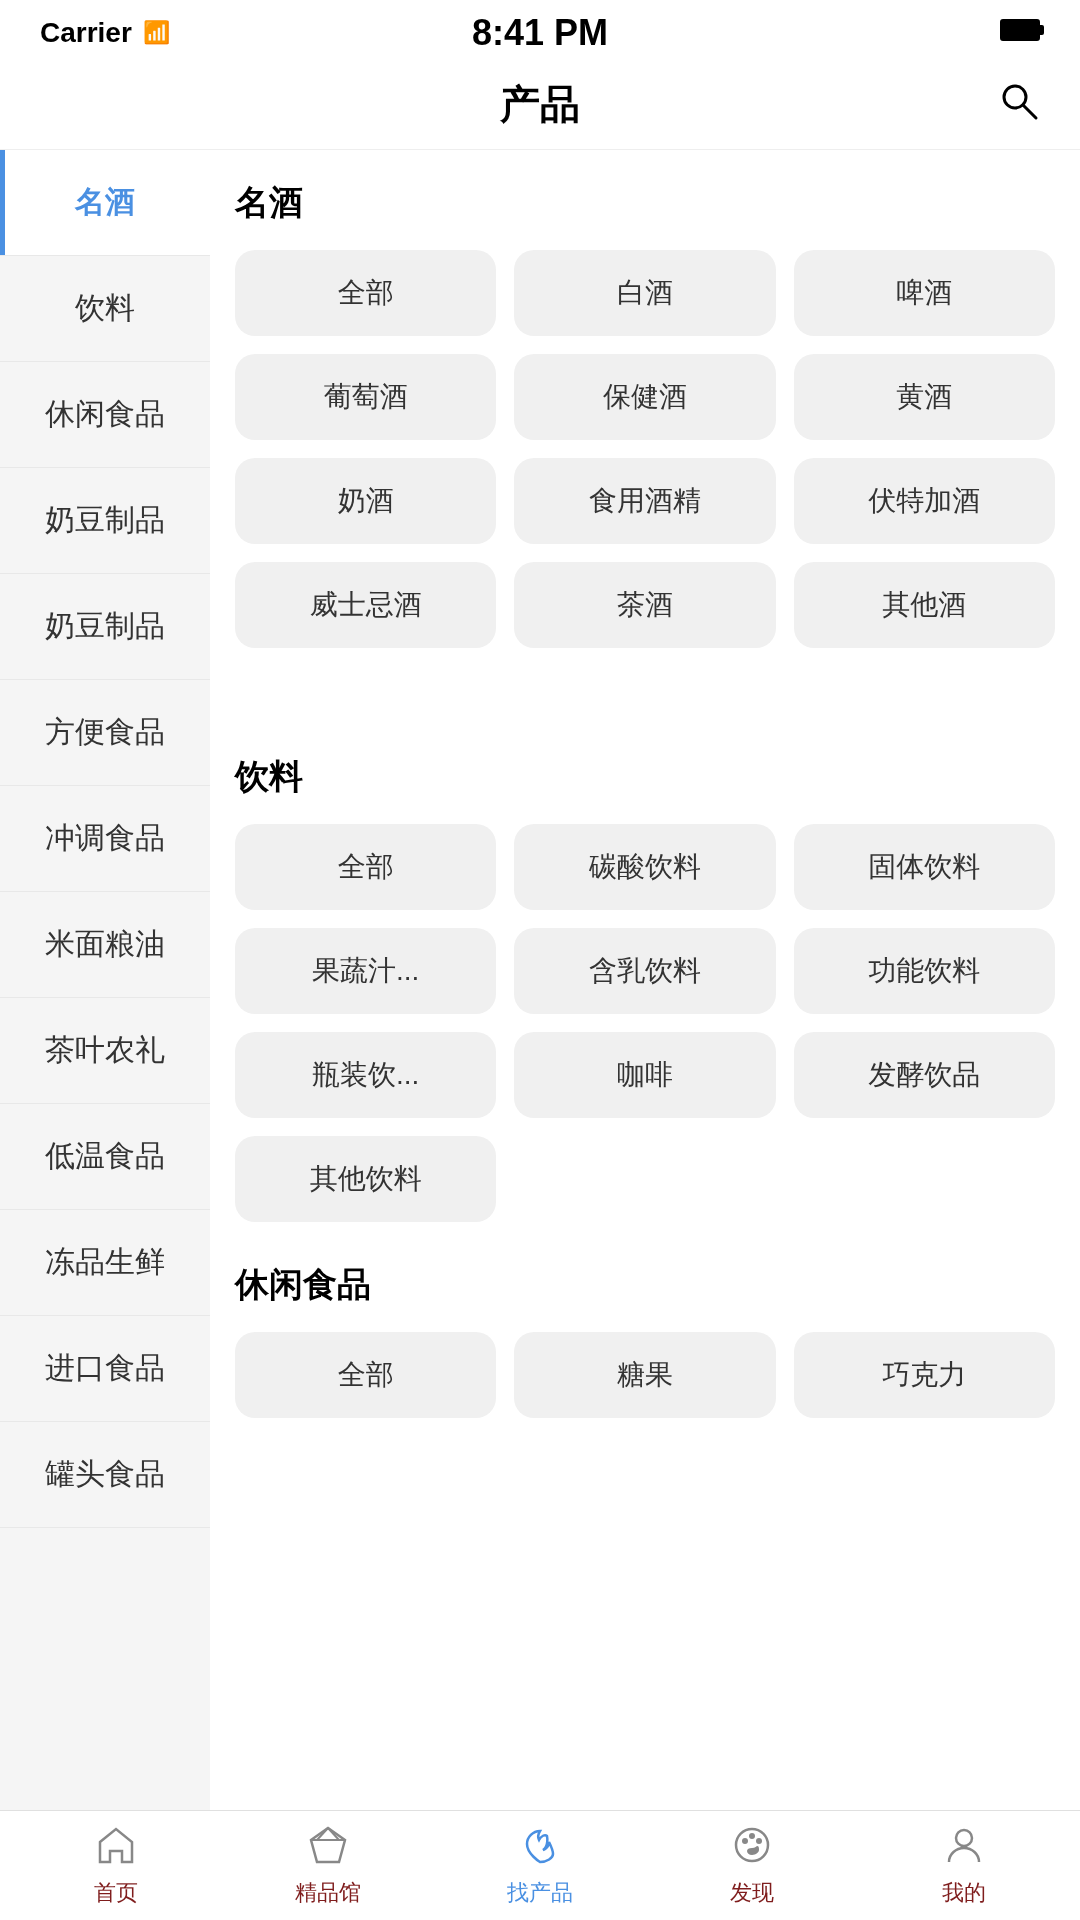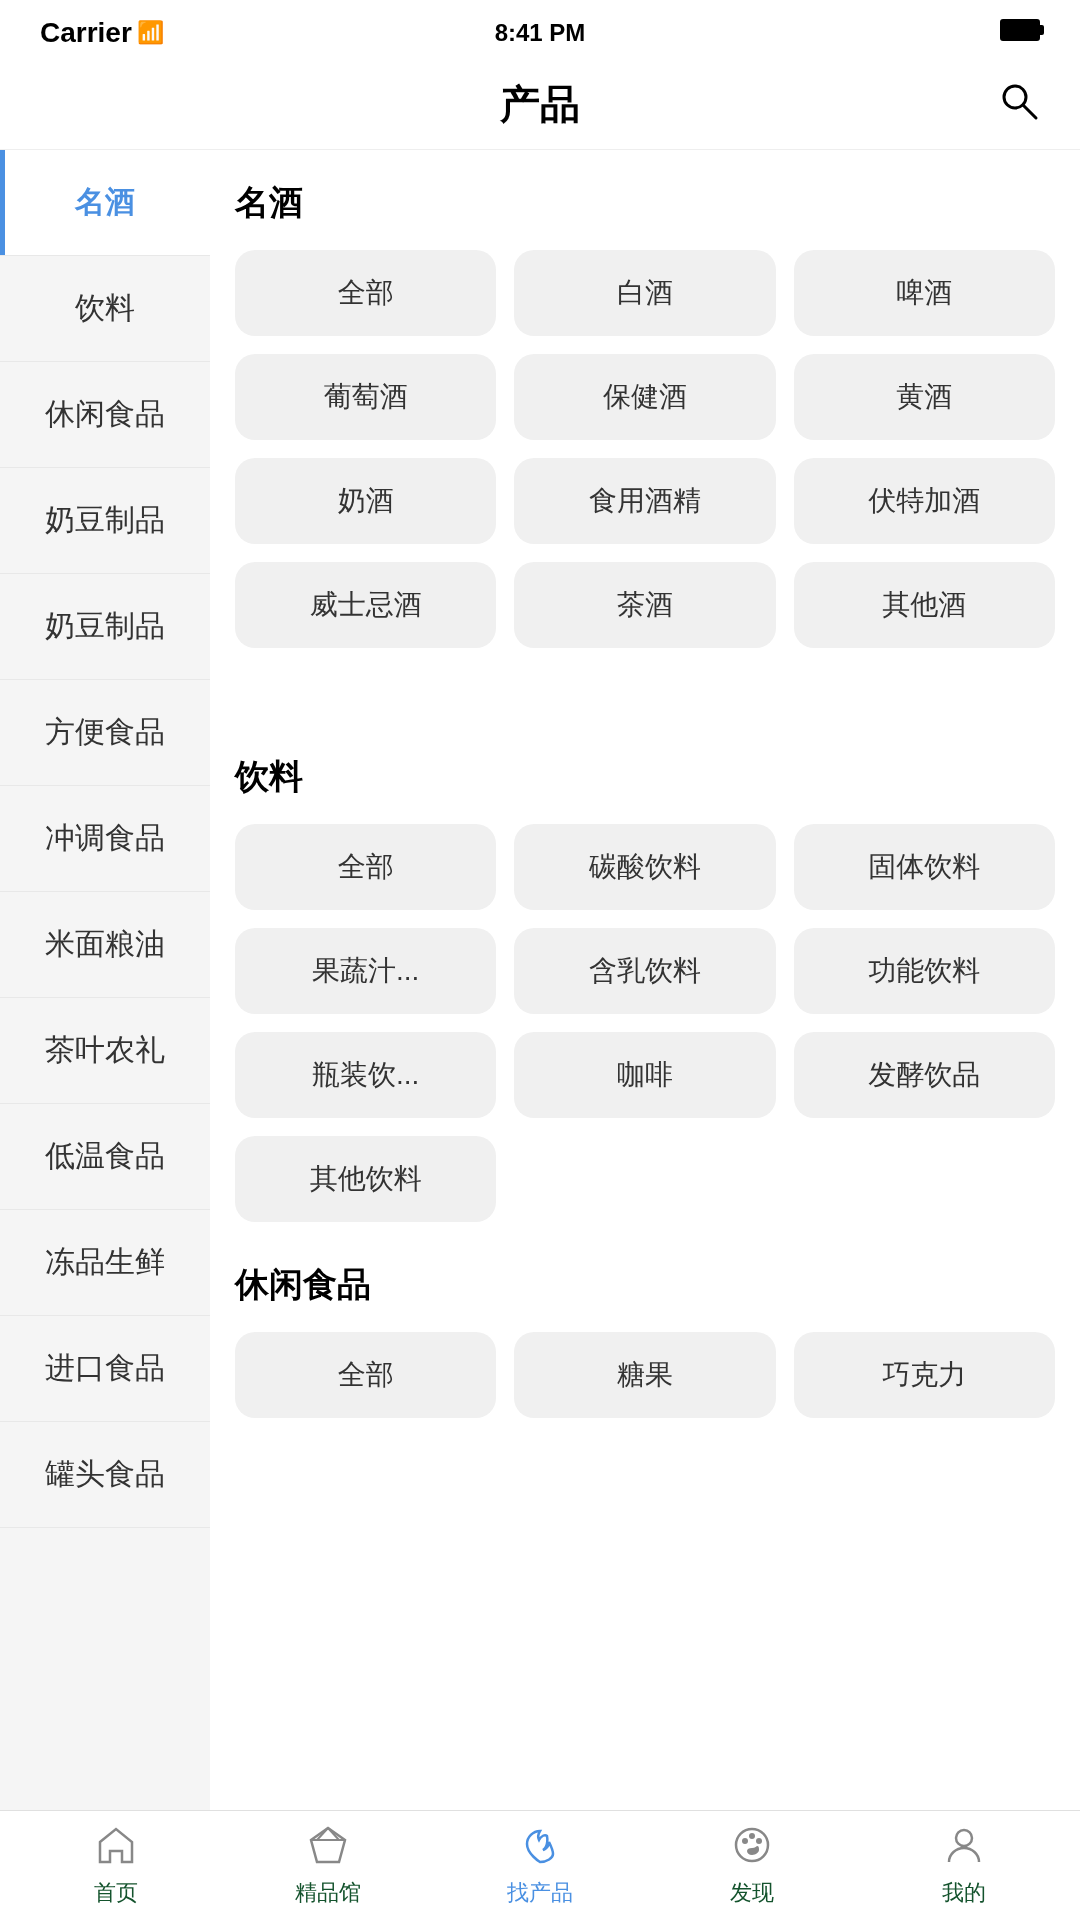--- a/index.html
+++ b/index.html
@@ -14,22 +14,22 @@
     }
 
     
     .status-bar {
       display: flex;
       justify-content: space-between;
       align-items: center;
       padding: 14px 40px 8px;
       height: 60px;
     }
-    .status-left { font-size: 28px; font-weight: 600; display: flex; align-items: center; gap: 6px; }
-    .status-center { font-size: 24px; font-weight: 600; position: absolute; left: 50%; transform: translateX(-50%); }
+    .status-left { font-size: 28px; font-weight: 600; display: flex; align-items: center; gap: 12px; }
+    .status-center { font-size: 36px; font-weight: 600; position: absolute; left: 50%; transform: translateX(-50%); }
     .status-right { font-size: 24px; }
 
     
     .header {
       display: flex;
       justify-content: center;
       align-items: center;
       padding: 20px 40px;
       position: relative;
       border-bottom: 1px solid #eee;
@@ -142,21 +142,21 @@
       gap: 6px;
       cursor: pointer;
       flex: 1;
     }
     .tab-icon {
       font-size: 40px;
       line-height: 1;
     }
     .tab-label {
       font-size: 22px;
-      color: #14532d;
+      color: #7f1d1d;
     }
     .tab-item.active .tab-label { color: #4a90e2; }
     .tab-item.active .tab-icon { color: #4a90e2; }
     .battery-icon {
       display: inline-block;
       width: 40px;
       height: 22px;
       border: 2px solid #000;
       border-radius: 3px;
       position: relative;

